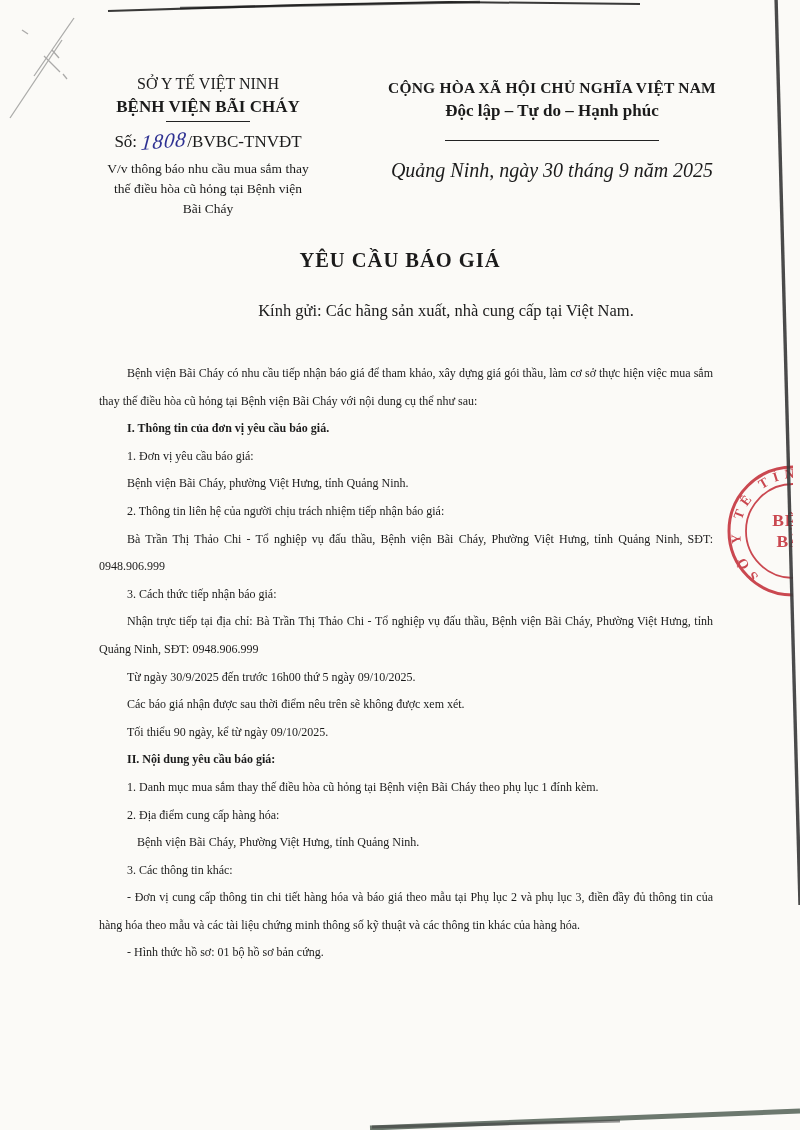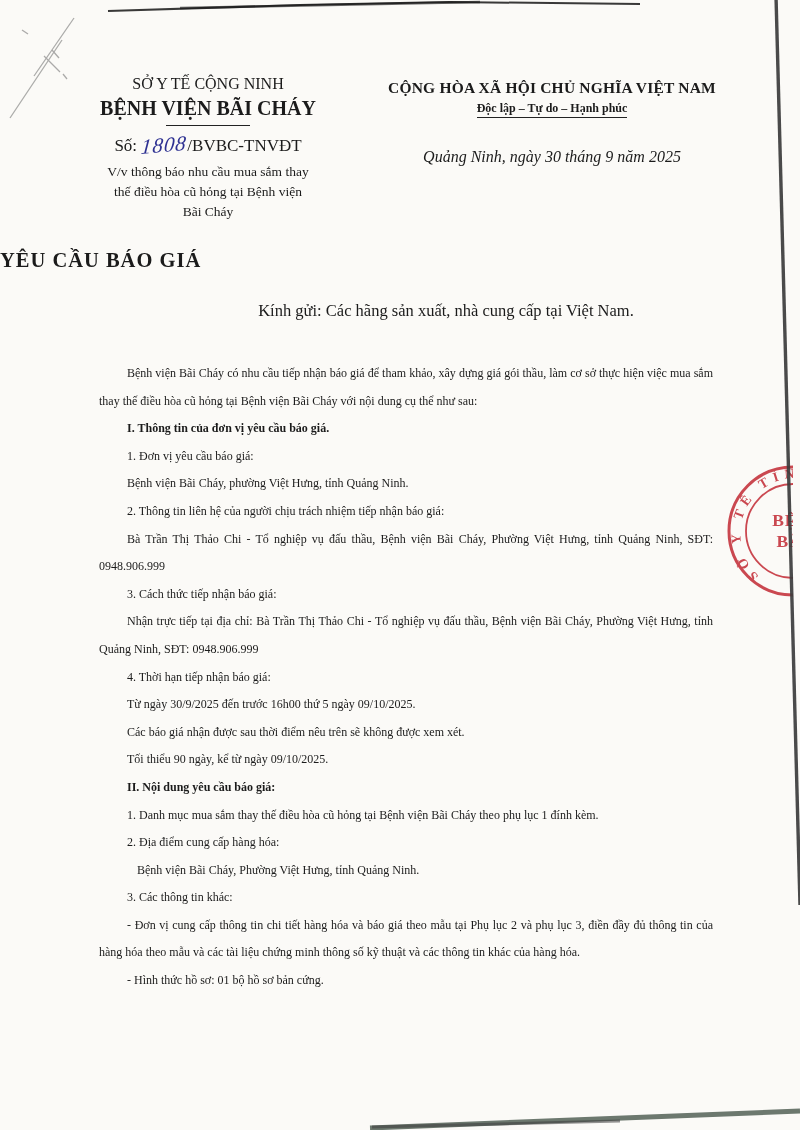--- a/index.html
+++ b/index.html
@@ -5,53 +5,53 @@
   html,body{margin:0;padding:0;}
   body{
     width:800px;height:1130px;position:relative;overflow:hidden;
     background:#fbfaf7;
     font-family:"Liberation Serif","DejaVu Serif",serif;
     color:#1b1b1b;
   }
   .abs{position:absolute;}
   
   .hdr-left{left:88px;top:74px;width:240px;text-align:center;line-height:1.25;}
-  .hdr-left .org-bold{font-size:20px;font-weight:bold;margin-top:2px;}
+  .hdr-left .org-bold{font-size:17px;font-weight:bold;margin-top:2px;}
   .hdr-rule{width:84px;height:0;border-bottom:1.6px solid #222;margin:4px auto 0 auto;}
   .doc-number{font-size:17px;margin-top:9px;white-space:nowrap;}
   .hand{display:inline-block;color:#2e3192;font-style:italic;font-size:21px;
         transform:rotate(-5deg) skewX(-10deg);letter-spacing:1px;line-height:0;
         position:relative;top:1px;}
   .subject{font-size:13.5px;line-height:20px;margin:6px auto 0 auto;width:206px;text-align:center;}
   .hdr-right{left:352px;top:78px;width:400px;text-align:center;line-height:1.25;}
   .hdr-right .nation{font-size:15.5px;font-weight:bold;letter-spacing:.2px;}
-  .hdr-right .motto{display:inline-block;font-size:12px;font-weight:bold;
-        border-bottom:1.7px solid #222;padding-bottom:1px;margin-top:3px;}
-  .hdr-right .dateline{font-size:16px;font-style:italic;margin-top:29px;}
+  .hdr-right .motto{display:inline-block;font-size:17px;font-weight:bold;
+        border-bottom:1.7px solid #222;padding-bottom:18px;margin-top:3px;}
+  .hdr-right .dateline{font-size:20px;font-style:italic;margin-top:17px;}
   
-  .doc-title{left:0;top:249px;width:800px;font-size:20.5px;
+  .doc-title{left:0;top:249px;width:800px;text-align:center;font-size:20.5px;
         font-weight:bold;letter-spacing:1px;}
   .salutation{left:0;top:301px;width:800px;text-align:center;font-size:16.5px;margin-left:46px;}
   
   .body-text{left:99px;top:360px;width:614px;font-size:12px;line-height:27.6px;
         text-align:justify;}
   .body-text p{margin:0;text-indent:28px;}
   .body-text p.b{font-weight:bold;}
   .body-text p.ind2{text-indent:38px;}
   
   .stamp-clip{left:720px;top:460px;width:73px;height:142px;overflow:hidden;
         opacity:.88;pointer-events:none;}
   
   .edges{left:0;top:0;pointer-events:none;}
 </style>
 </head>
 <body>
 
 <div class="abs hdr-left">
-  <div>SỞ Y TẾ CỘNG NINH</div>
+  <div>SỞ Y TẾ VIỆT NINH</div>
   <div class="org-bold">BỆNH VIỆN BÃI CHÁY</div>
   <div class="hdr-rule"></div>
   <div class="doc-number"><span>Số: </span><span class="hand">1808</span><span>/BVBC-TNVĐT</span></div>
   <div class="subject">V/v thông báo nhu cầu mua sắm thay thế điều hòa cũ hỏng tại Bệnh viện Bãi Cháy</div>
 </div>
 
 <div class="abs hdr-right">
   <div class="nation">CỘNG HÒA XÃ HỘI CHỦ NGHĨA VIỆT NAM</div>
   <div><span class="motto">Độc lập – Tự do – Hạnh phúc</span></div>
   <div class="dateline">Quảng Ninh, ngày 30 tháng 9 năm 2025</div>
@@ -62,21 +62,20 @@
 
 <div class="abs body-text">
   <p>Bệnh viện Bãi Cháy có nhu cầu tiếp nhận báo giá để tham khảo, xây dựng giá gói thầu, làm cơ sở thực hiện việc mua sắm thay thế điều hòa cũ hỏng tại Bệnh viện Bãi Cháy với nội dung cụ thể như sau:</p>
   <p class="b">I. Thông tin của đơn vị yêu cầu báo giá.</p>
   <p>1. Đơn vị yêu cầu báo giá:</p>
   <p>Bệnh viện Bãi Cháy, phường Việt Hưng, tỉnh Quảng Ninh.</p>
   <p>2. Thông tin liên hệ của người chịu trách nhiệm tiếp nhận báo giá:</p>
   <p>Bà Trần Thị Thảo Chi - Tổ nghiệp vụ đấu thầu, Bệnh viện Bãi Cháy, Phường Việt Hưng, tỉnh Quảng Ninh, SĐT: 0948.906.999</p>
   <p>3. Cách thức tiếp nhận báo giá:</p>
   <p>Nhận trực tiếp tại địa chỉ: Bà Trần Thị Thảo Chi - Tổ nghiệp vụ đấu thầu, Bệnh viện Bãi Cháy, Phường Việt Hưng, tỉnh Quảng Ninh, SĐT: 0948.906.999</p>
-  <p>4. Thời hạn tiếp nhận báo giá:</p>
   <p>Từ ngày 30/9/2025 đến trước 16h00 thứ 5 ngày 09/10/2025.</p>
   <p>Các báo giá nhận được sau thời điểm nêu trên sẽ không được xem xét.</p>
   <p>Tối thiểu 90 ngày, kể từ ngày 09/10/2025.</p>
   <p class="b">II. Nội dung yêu cầu báo giá:</p>
   <p>1. Danh mục mua sắm thay thế điều hòa cũ hỏng tại Bệnh viện Bãi Cháy theo phụ lục 1 đính kèm.</p>
   <p>2. Địa điểm cung cấp hàng hóa:</p>
   <p class="ind2">Bệnh viện Bãi Cháy, Phường Việt Hưng, tỉnh Quảng Ninh.</p>
   <p>3. Các thông tin khác:</p>
   <p>- Đơn vị cung cấp thông tin chi tiết hàng hóa và báo giá theo mẫu tại Phụ lục 2 và phụ lục 3, điền đầy đủ thông tin của hàng hóa theo mẫu và các tài liệu chứng minh thông số kỹ thuật và các thông tin khác của hàng hóa.</p>
   <p>- Hình thức hồ sơ: 01 bộ hồ sơ bản cứng.</p>

